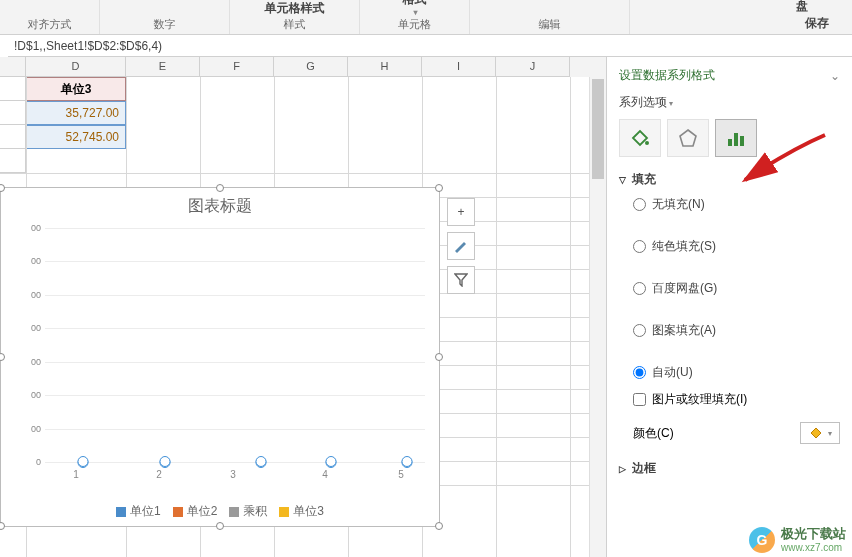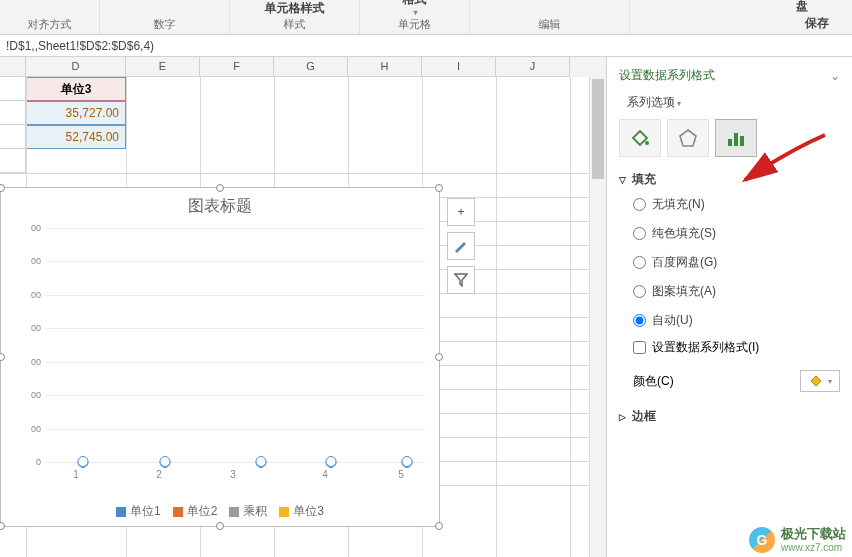--- a/index.html
+++ b/index.html
@@ -1,21 +1,21 @@
 <!DOCTYPE html>
 <html><head>
 <meta charset="utf-8">
 <style>
 *{box-sizing:border-box;margin:0;padding:0;font-family:"Microsoft YaHei",Arial,sans-serif;font-size:12px;}
 body{background:#fff;width:852px;height:557px;overflow:hidden;position:relative;}
 .ribbon{height:35px;background:#f3f3f3;border-bottom:1px solid #d0d0d0;display:flex;}
 .ribbon-group{display:flex;flex-direction:column;align-items:center;justify-content:flex-end;border-right:1px solid #e0e0e0;padding:0 8px 2px;color:#666;}
 .ribbon-group .lbl{font-size:11px;color:#666;}
 .ribbon-btn{display:flex;flex-direction:column;align-items:center;padding:0 6px;font-size:11px;color:#444;font-weight:bold;}
-.formula-bar{height:22px;border-bottom:1px solid #d0d0d0;display:flex;align-items:center;padding:0 6px;color:#444;font-size:11px;background:#fff;}
+.formula-bar{height:22px;border-bottom:1px solid #d0d0d0;display:flex;align-items:center;padding:0 6px;color:#444;font-size:11px;background:#fff;margin-left:8px;}
 .sheet-area{position:relative;display:flex;height:calc(100% - 57px);}
 .grid-container{flex:1;position:relative;overflow:hidden;border-right:1px solid #d0d0d0;}
 .col-headers{display:flex;height:20px;background:#f3f3f3;}
 .col-h{border-right:1px solid #d0d0d0;border-bottom:1px solid #d0d0d0;text-align:center;line-height:19px;color:#555;font-size:11px;background:#f3f3f3;}
 .cell-row{display:flex;height:24px;}
 .cell{border-right:1px solid #d0d0d0;border-bottom:1px solid #d0d0d0;text-align:right;padding:0 6px;line-height:23px;background:#fff;}
 .cell.sel{background:#f8e9e9;border:1px solid #b08080;font-weight:bold;text-align:center;}
 .cell.hilite{background:#e8f0f8;border:1px solid #6a9bd0;color:#a16207;text-align:right;}
 .grid-bg{position:absolute;top:20px;left:0;right:0;bottom:0;}
 .gline-v{position:absolute;top:0;bottom:0;width:1px;background:#d8d8d8;}
@@ -32,26 +32,26 @@
 .bar.handled::before{top:-5px;}
 .bar.handled::after{bottom:-5px;}
 .xt{position:absolute;bottom:-18px;width:60px;text-align:center;color:#888;font-size:10px;transform:translateX(-50%);}
 .legend{position:absolute;bottom:6px;left:0;right:0;display:flex;justify-content:center;gap:12px;}
 .lg-item{display:flex;align-items:center;gap:4px;color:#666;font-size:11px;}
 .lg-sw{width:10px;height:10px;}
 .chart-tools{position:absolute;right:-36px;top:10px;display:flex;flex-direction:column;gap:6px;}
 .tool-btn{width:28px;height:28px;border:1px solid #c6c6c6;background:#fff;display:flex;align-items:center;justify-content:center;color:#555;font-size:15px;}
 .side-panel{width:245px;background:#fff;padding:10px 12px;overflow:hidden;}
 .sp-title{font-size:16px;color:#2e7030;margin-bottom:10px;display:flex;justify-content:space-between;align-items:center;}
-.sp-sub{color:#444;font-size:12px;margin-bottom:8px;margin-left:8px;}
+.sp-sub{color:#444;font-size:12px;margin-bottom:8px;}
 .tab-row{display:flex;gap:6px;margin-bottom:14px;}
 .tab-btn{width:42px;height:38px;border:1px solid #e2e2e2;background:#f5f5f5;display:flex;align-items:center;justify-content:center;}
 .tab-btn.active{background:#e8e8e8;border:1px solid #b0b0b0;}
 .section-hd{display:flex;align-items:center;gap:6px;font-weight:bold;color:#444;margin-bottom:8px;}
-.radio-list{padding-left:14px;display:flex;flex-direction:column;gap:12px;color:#444;}
+.radio-list{padding-left:14px;display:flex;flex-direction:column;gap:25px;color:#444;}
 .radio-item{display:flex;align-items:center;gap:6px;}
 .radio-item input{margin:0;}
 .chk-item{display:flex;align-items:center;gap:6px;margin-top:10px;padding-left:14px;}
 .color-row{display:flex;align-items:center;justify-content:space-between;padding-left:14px;margin-top:14px;}
 .color-swatch{width:40px;height:22px;border:1px solid #c0c0c0;display:flex;align-items:center;justify-content:center;}
 .section-hd2{display:flex;align-items:center;gap:6px;color:#444;margin-top:16px;font-weight:bold;}
 .arrow{position:absolute;left:740px;top:130px;width:90px;height:60px;pointer-events:none;}
 .watermark{position:absolute;right:6px;bottom:4px;display:flex;align-items:center;gap:6px;}
 .wm-logo{width:26px;height:26px;border-radius:50%;background:linear-gradient(135deg,#4cc0e8 50%,#f9a94c 50%);display:flex;align-items:center;justify-content:center;color:#fff;font-weight:bold;font-size:14px;}
 .wm-txt{display:flex;flex-direction:column;line-height:1.1;}
@@ -312,21 +312,21 @@
           <input type="radio" name="fill" style="">
           <span>图案填充(A)</span>
         </label>
       <label class="radio-item">
           <input type="radio" name="fill" checked="" style="">
           <span>自动(U)</span>
         </label>
     </div>
     <label class="chk-item">
       <input type="checkbox" style="">
-      <span>设置数据系列格式(I)</span>
+      <span>图片或纹理填充(I)</span>
     </label>
     <div class="color-row">
       <span>颜色(C)</span>
       <div class="color-swatch">
         <svg width="18" height="16">
             <path d="M3 8 L8 3 L13 8 L8 13 Z" fill="#f3b820" stroke="#c08000"></path>
           </svg>
           <span class="tri">▾</span>
       </div>
     </div>

